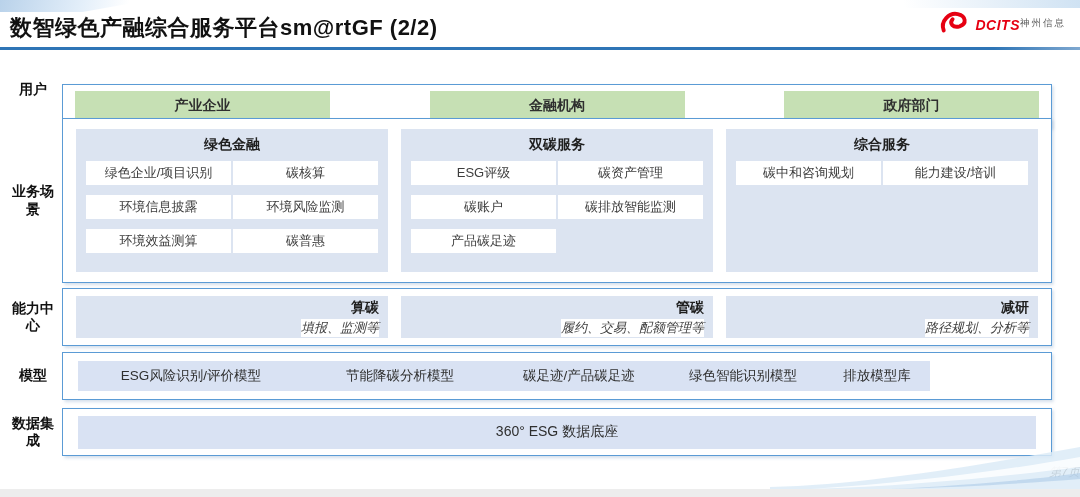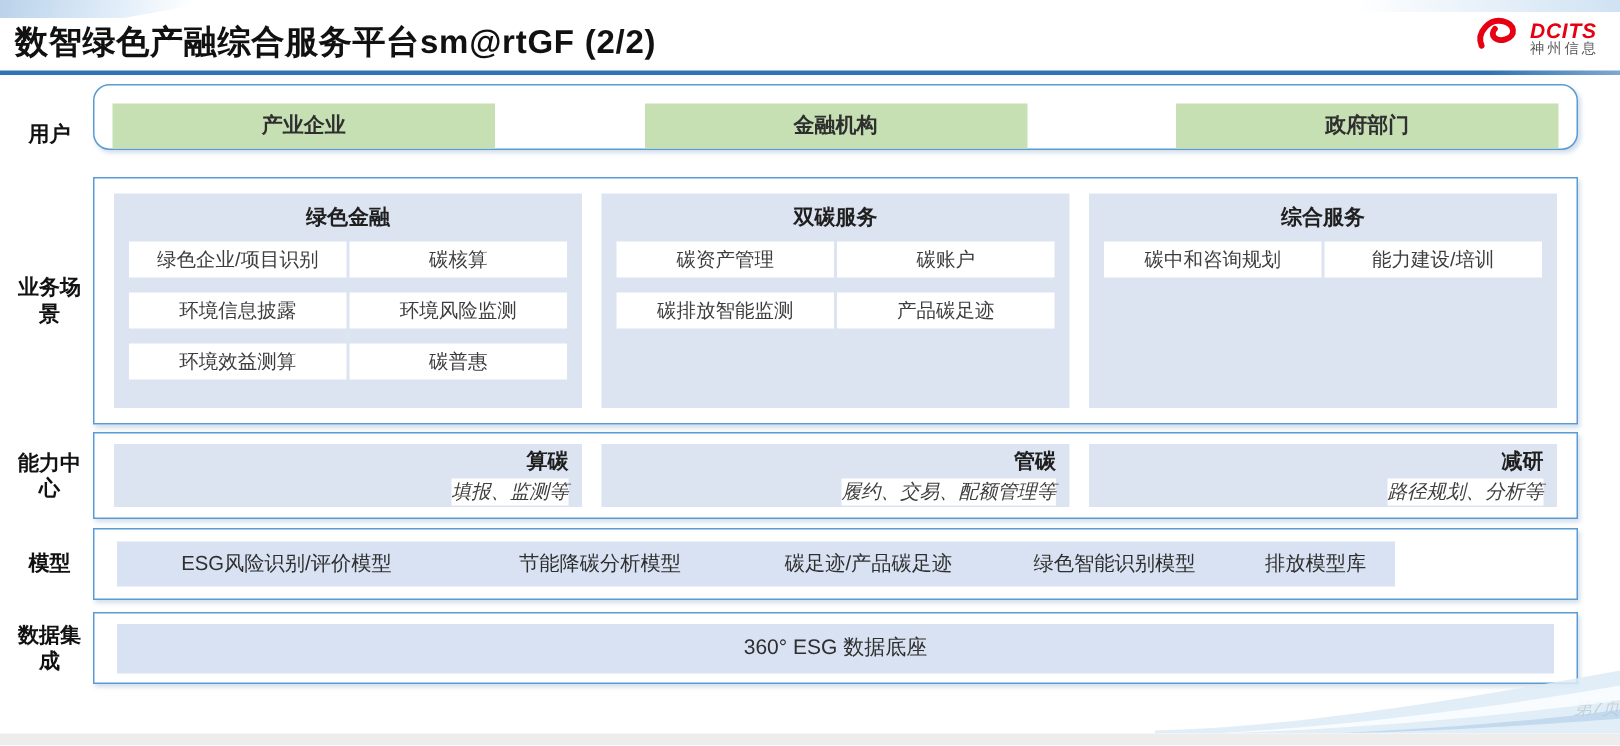--- a/index.html
+++ b/index.html
@@ -28,39 +28,39 @@
     letter-spacing:0.5px;
   }
   .title-rule {
     position:absolute; top:47px; left:0; width:1080px; height:3px;
     background:linear-gradient(to right,#2e75b6 0%,#2e75b6 92%,#7fa8d0 100%);
   }
   .logo {
     position:absolute; top:9px; right:14px;
     display:flex; align-items:center; gap:5px;
   }
-  .logo-text { display:flex; flex-direction:column; line-height:1.05; }
+  .logo-text { display:flex; line-height:1.05; }
   .logo-brand { font-size:14px; font-weight:bold; font-style:italic; color:#e60012; letter-spacing:0.5px; }
   .logo-cn { font-size:9.5px; color:#5a5a5a; letter-spacing:2px; }
   
   .row-label {
     position:absolute; left:8px; width:50px;
     display:flex; align-items:center; justify-content:center;
     text-align:center; font-size:14px; font-weight:bold; color:#111;
     line-height:1.25;
   }
   
   .frame {
     position:absolute; left:62px; width:990px;
     background:#ffffff;
     border:1.6px solid #5b9bd5;
     box-shadow:1.5px 2px 3px rgba(110,145,185,0.30);
   }
   
-  .frame-users { top:56px; height:44px; display:flex; align-items:flex-end; justify-content:space-between; padding:0 12px;border-radius:11px; }
+  .frame-users { top:84px; height:44px; display:flex; align-items:center; justify-content:space-between; padding:0 12px; }
   .user-box {
     width:255px; height:30px; background:#c6e0b4;
     display:flex; align-items:center; justify-content:center;
     font-size:14px; font-weight:bold; color:#2f2f2f;
   }
   
   .frame-scenarios { top:118px; height:165px; display:flex; gap:13px; padding:10px 13px; }
   .panel {
     flex:1; background:#dce4f1; padding:7px 10px 10px;
     display:flex; flex-direction:column;
@@ -148,20 +148,21 @@
       <div class="item-box">碳核算</div>
       <div class="item-box">环境信息披露</div>
       <div class="item-box">环境风险监测</div>
       <div class="item-box">环境效益测算</div>
       <div class="item-box">碳普惠</div>
     </div>
   </div>
   <div class="panel">
     <div class="panel-title">双碳服务</div>
     <div class="panel-items">
+      <div class="item-box">ESG评级</div>
       <div class="item-box">碳资产管理</div>
       <div class="item-box">碳账户</div>
       <div class="item-box">碳排放智能监测</div>
       <div class="item-box">产品碳足迹</div>
     </div>
   </div>
   <div class="panel">
     <div class="panel-title">综合服务</div>
     <div class="panel-items">
       <div class="item-box">碳中和咨询规划</div>

